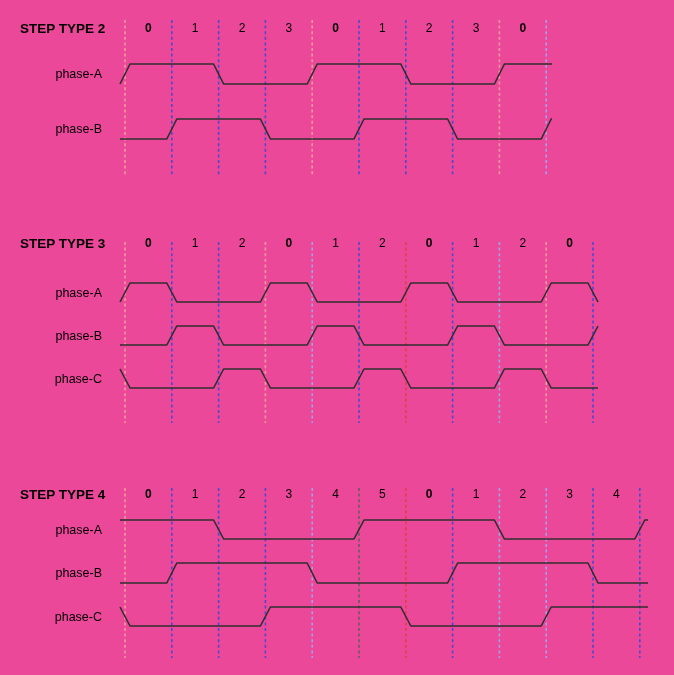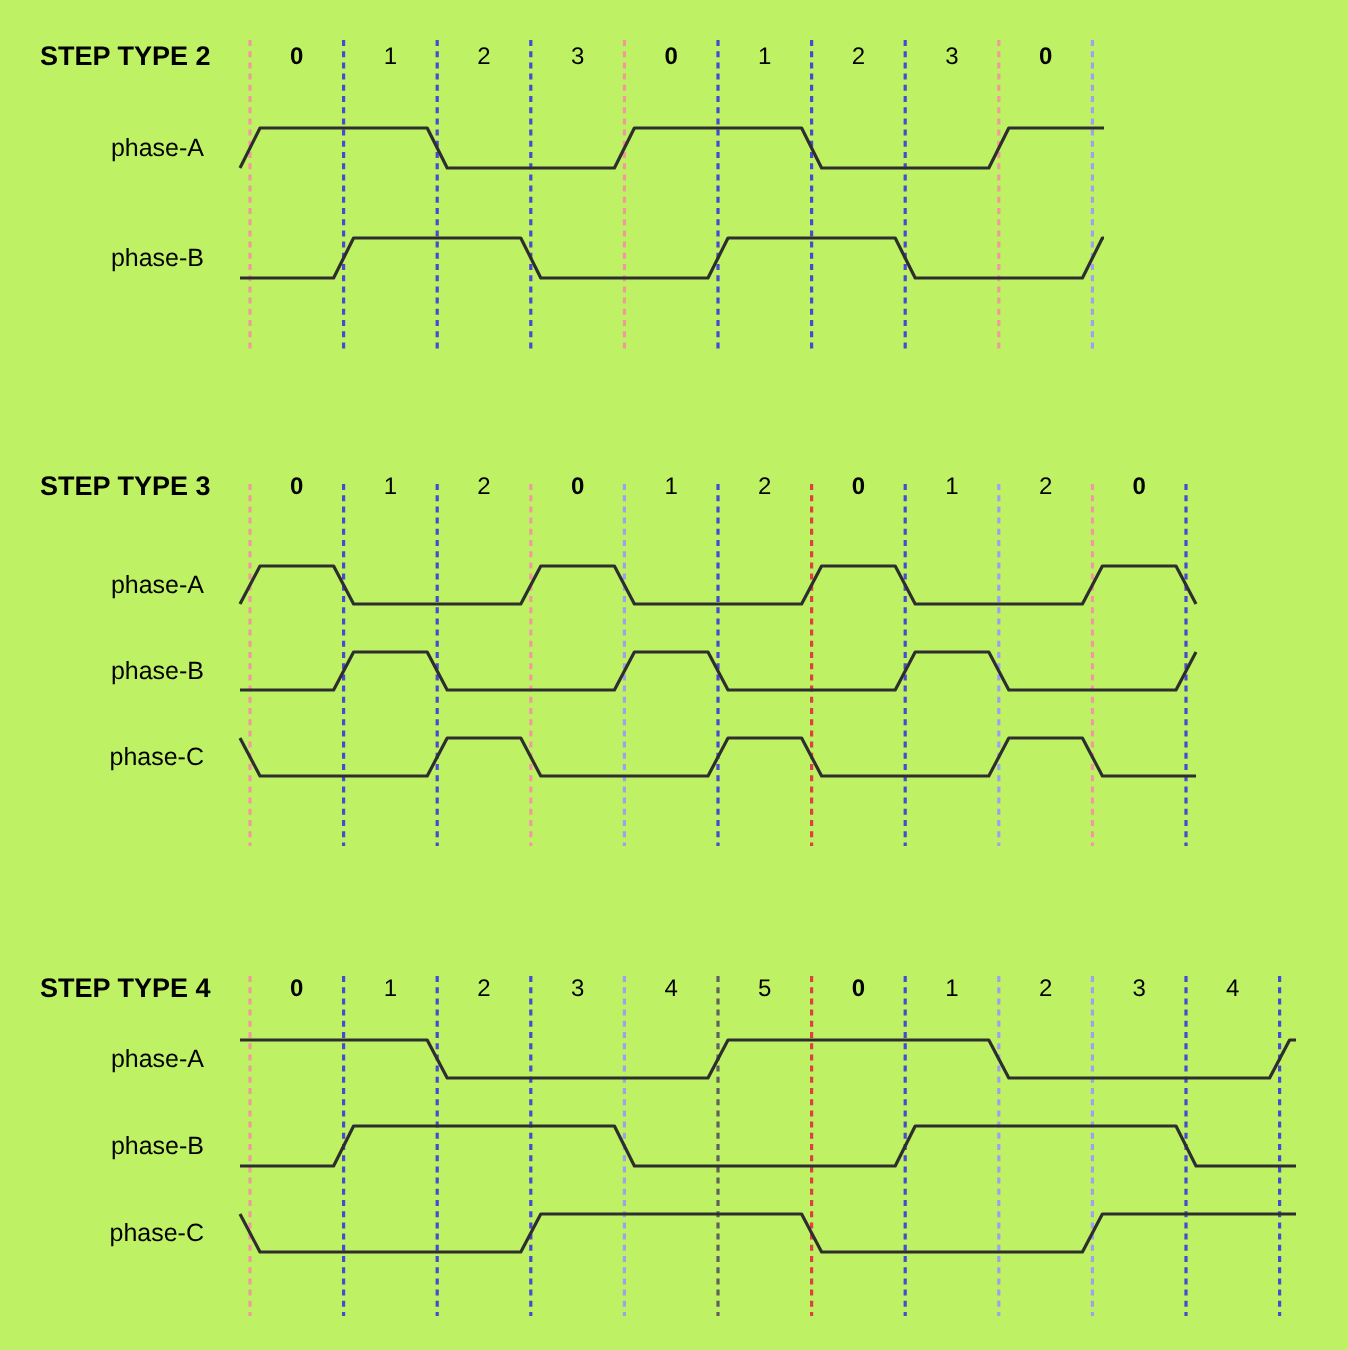--- a/index.html
+++ b/index.html
@@ -3,21 +3,21 @@
 <meta charset="utf-8">
 <style>
   html, body {
     margin: 0; padding: 0;
     background: #ffffff;
     font-family: "Liberation Sans", "DejaVu Sans", sans-serif;
   }
   #canvas {
     position: relative;
     width: 674px; height: 675px;
-    background: #bef264;
+    background: #ec4899;
     overflow: hidden;
   }
   svg text { user-select: none; }
 </style>
 </head>
 <body>
 
 <div id="canvas">
   <svg id="diagram-svg" width="674" height="675" viewBox="0 0 674 675" xmlns="http://www.w3.org/2000/svg">
       <g>

